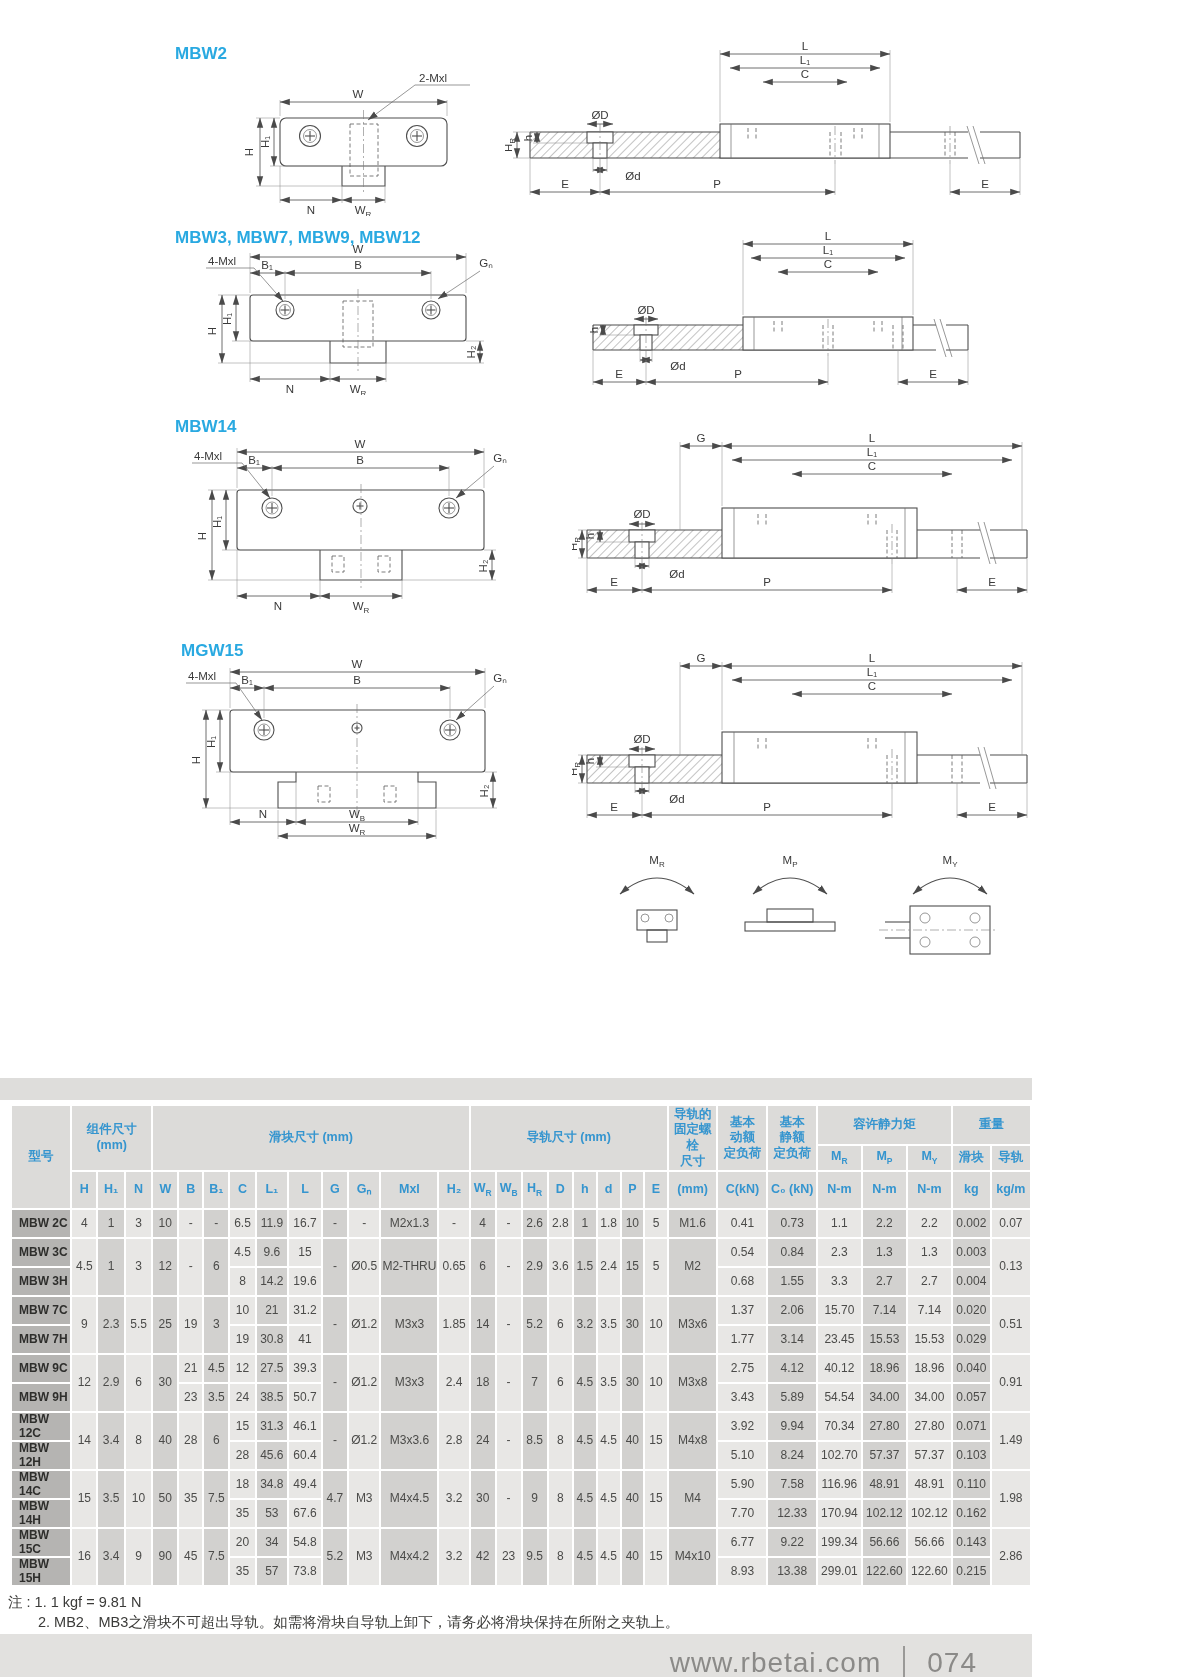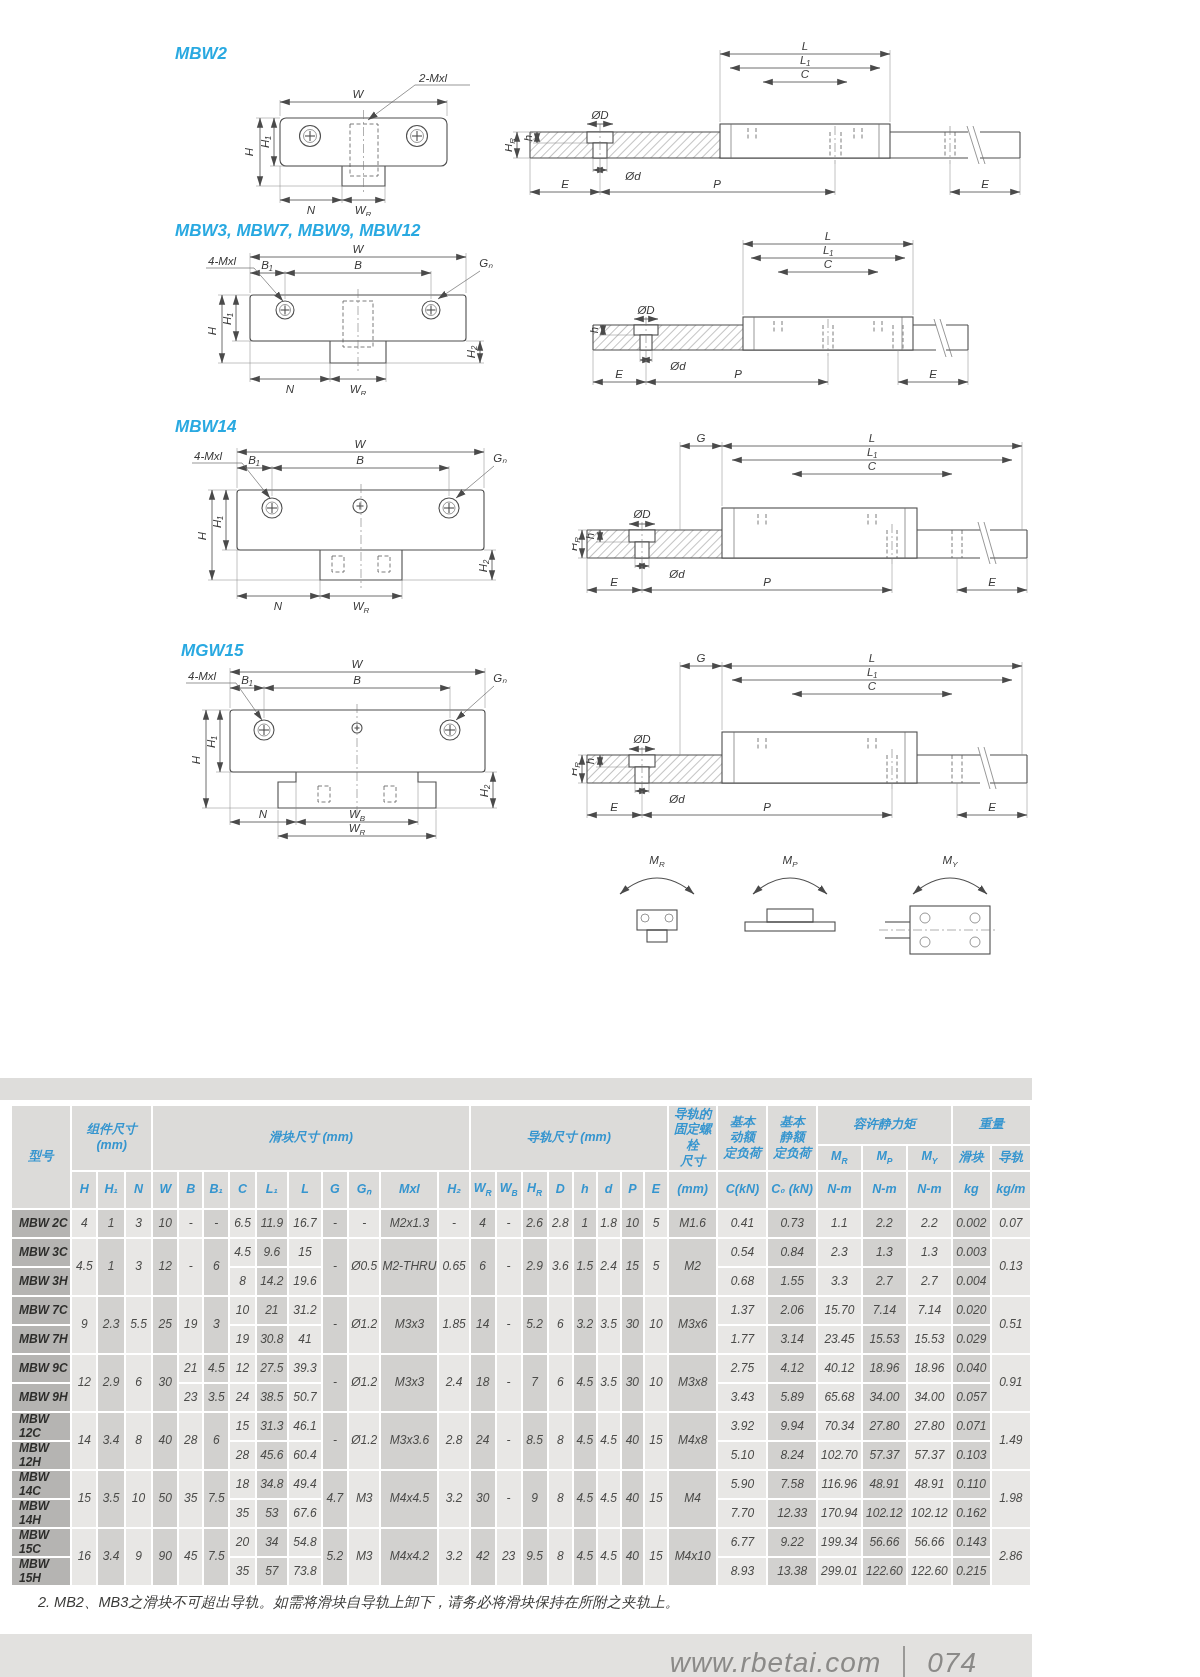--- a/index.html
+++ b/index.html
@@ -1,17 +1,17 @@
 <!DOCTYPE html>
 <html><head>
 <meta charset="utf-8">
 <style>
   html,body{margin:0;padding:0;background:#fff;}
   #page{position:relative;width:1032px;height:1677px;overflow:hidden;background:#ffffff;
-        font-family:"Liberation Sans",sans-serif;font-style:italic;}
+        font-family:"Liberation Sans",sans-serif;}
   .sec-title{position:absolute;color:#29a9e1;font-weight:bold;font-size:17px;}
   .draw{position:absolute;}
   .draw text{font-family:"Liberation Sans",sans-serif;font-size:11.5px;fill:#3a3a3a;}
   .draw .sub{font-size:8px;}
   .ln{fill:none;stroke:#4f4f4f;stroke-width:1.1;}
   .fw{fill:#ffffff;stroke:#4f4f4f;stroke-width:1.1;}
   .thin{fill:none;stroke:#6b6b6b;stroke-width:0.7;}
   .dash{fill:none;stroke:#5a5a5a;stroke-width:0.8;stroke-dasharray:4 2.5;}
   .cl{fill:none;stroke:#7a7a7a;stroke-width:0.6;stroke-dasharray:9 3 2 3;}
   .dim{fill:none;stroke:#4a4a4a;stroke-width:0.8;}
@@ -53,21 +53,21 @@
       <marker id="as" markerWidth="11" markerHeight="8" refX="0.2" refY="4" orient="auto" markerUnits="userSpaceOnUse">
           <path d="M10,0.8 L0,4 L10,7.2 Z" fill="#4a4a4a"></path>
         </marker>
       <pattern id="hatch" patternUnits="userSpaceOnUse" width="6" height="6" patternTransform="rotate(45)">
           <line x1="0" y1="0" x2="0" y2="6" stroke="#909090" stroke-width="1.1"></line>
         </pattern>
     </defs>
   </svg>
 
   <div class="sec-title" style="left:175px;top:44px">MBW2</div>
-  <div class="sec-title" style="left:175px;top:221px">MBW3, MBW7, MBW9, MBW12</div>
+  <div class="sec-title" style="left:175px;top:228px">MBW3, MBW7, MBW9, MBW12</div>
   <div class="sec-title" style="left:175px;top:417px">MBW14</div>
   <div class="sec-title" style="left:181px;top:641px">MGW15</div>
 
   <svg class="draw" style="left:222px;top:58px" width="285" height="158" viewBox="0 0 285 158">
     <rect class="ln" x="58" y="60" width="167" height="48" rx="6"></rect>
     <circle class="ln" cx="88" cy="78" r="10.5"></circle>
       <circle class="thin" cx="88" cy="78" r="6.5"></circle>
     <line class="ln" x1="83" y1="78" x2="93" y2="78"></line>
       <line class="ln" x1="88" y1="73" x2="88" y2="83"></line>
     <circle class="ln" cx="195" cy="78" r="10.5"></circle>
@@ -762,21 +762,21 @@
           </tr>
           <tr>
             <td class="model">MBW 9H</td>
             <td class="c0">23</td>
             <td class="c1">3.5</td>
             <td class="c0">24</td>
             <td class="c1">38.5</td>
             <td class="c0">50.7</td>
             <td class="c0">3.43</td>
             <td class="c1">5.89</td>
-            <td class="c0">65.68</td>
+            <td class="c0">54.54</td>
             <td class="c1">34.00</td>
             <td class="c0">34.00</td>
             <td class="c1">0.057</td>
           </tr>
           <tr>
             <td class="model">MBW 12C</td>
             <td rowspan="2" class="c0">14</td>
             <td rowspan="2" class="c1">3.4</td>
             <td rowspan="2" class="c0">8</td>
             <td rowspan="2" class="c1">40</td>
@@ -905,20 +905,21 @@
             <td class="c1">122.60</td>
             <td class="c0">122.60</td>
             <td class="c1">0.215</td>
           </tr>
         </tbody>
     </table>
   </div>
 
   <div id="bottom-band"></div>
   <div id="notes">
+    <div><span>注 :</span> <span>1. 1 kgf = 9.81 N</span></div>
     <div class="indent">2. MB2、MB3之滑块不可超出导轨。如需将滑块自导轨上卸下，请务必将滑块保持在所附之夹轨上。</div>
   </div>
   <div id="footer">
     <span>www.rbetai.com</span>
     <span class="divider"></span>
     <span>074</span>
   </div>
 
 </div>
 

